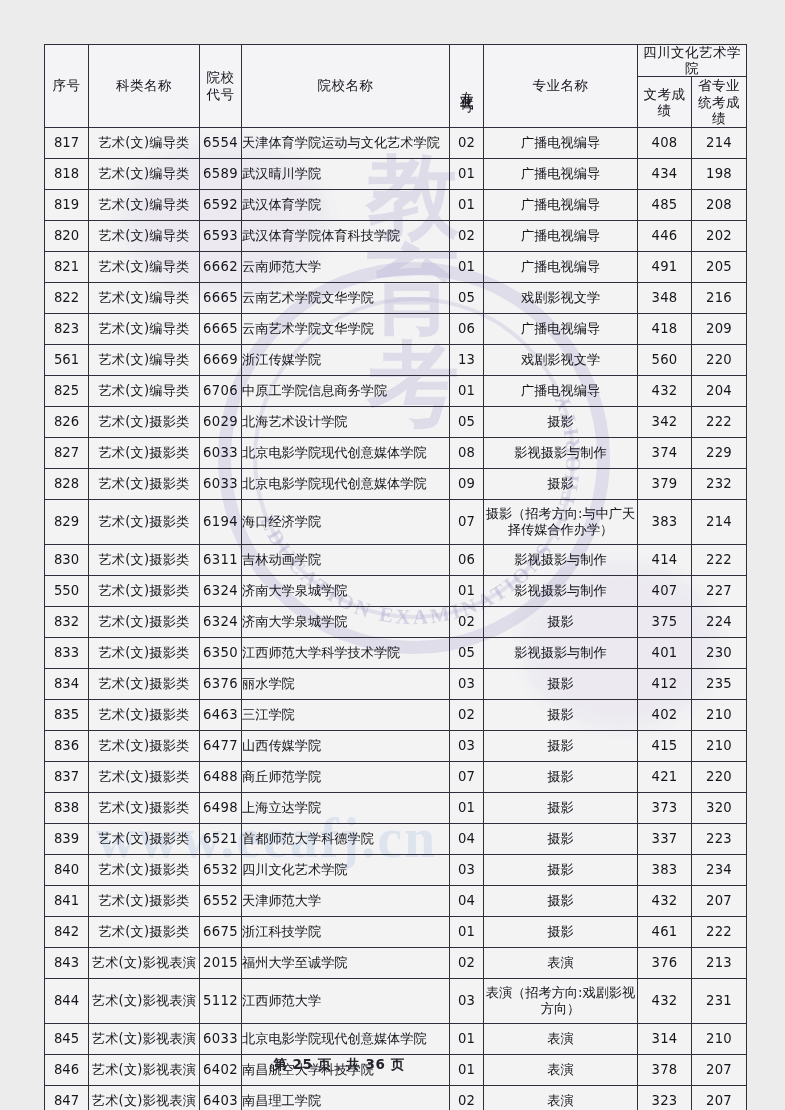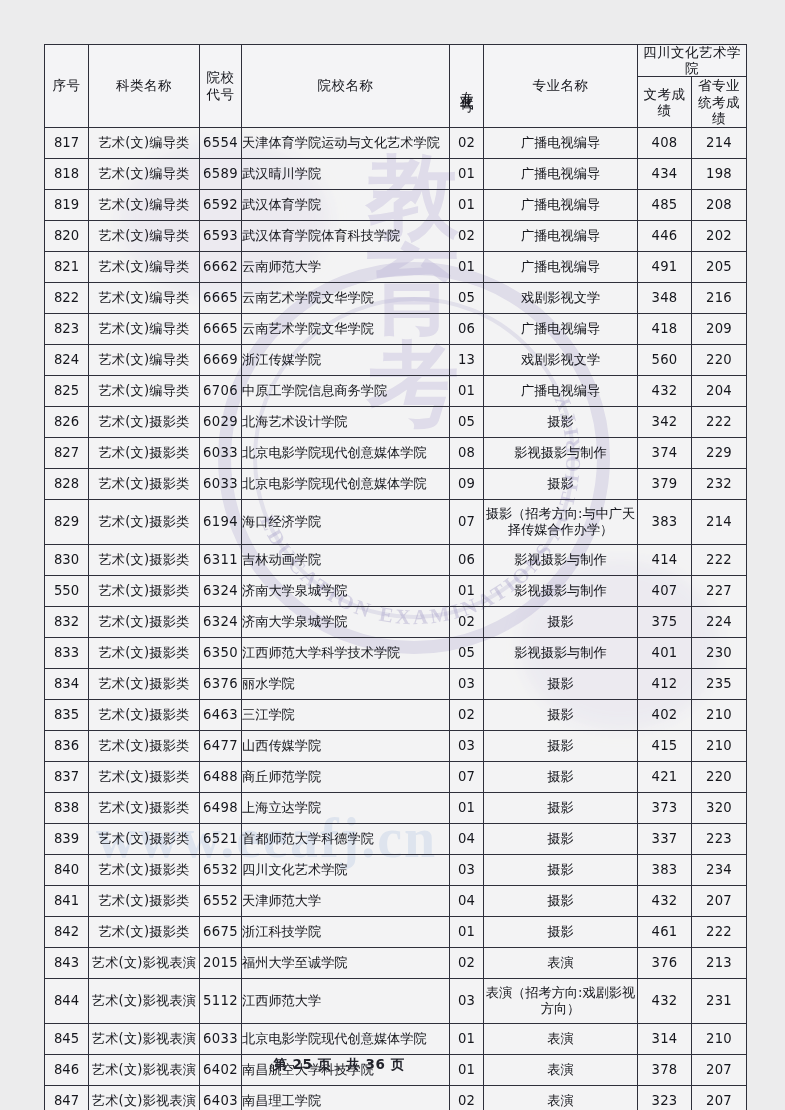--- a/index.html
+++ b/index.html
@@ -289,21 +289,21 @@
           <td class="seq">823</td>
           <td class="kelei">艺术(文)编导类</td>
           <td class="code">6665</td>
           <td class="l">云南艺术学院文华学院</td>
           <td class="c">06</td>
           <td class="major">广播电视编导</td>
           <td class="num">418</td>
           <td class="num">209</td>
         </tr>
         <tr>
-          <td class="seq">824</td>
+          <td class="seq">561</td>
           <td class="kelei">艺术(文)编导类</td>
           <td class="code">6669</td>
           <td class="l">浙江传媒学院</td>
           <td class="c">13</td>
           <td class="major">戏剧影视文学</td>
           <td class="num">560</td>
           <td class="num">220</td>
         </tr>
         <tr>
           <td class="seq">825</td>

